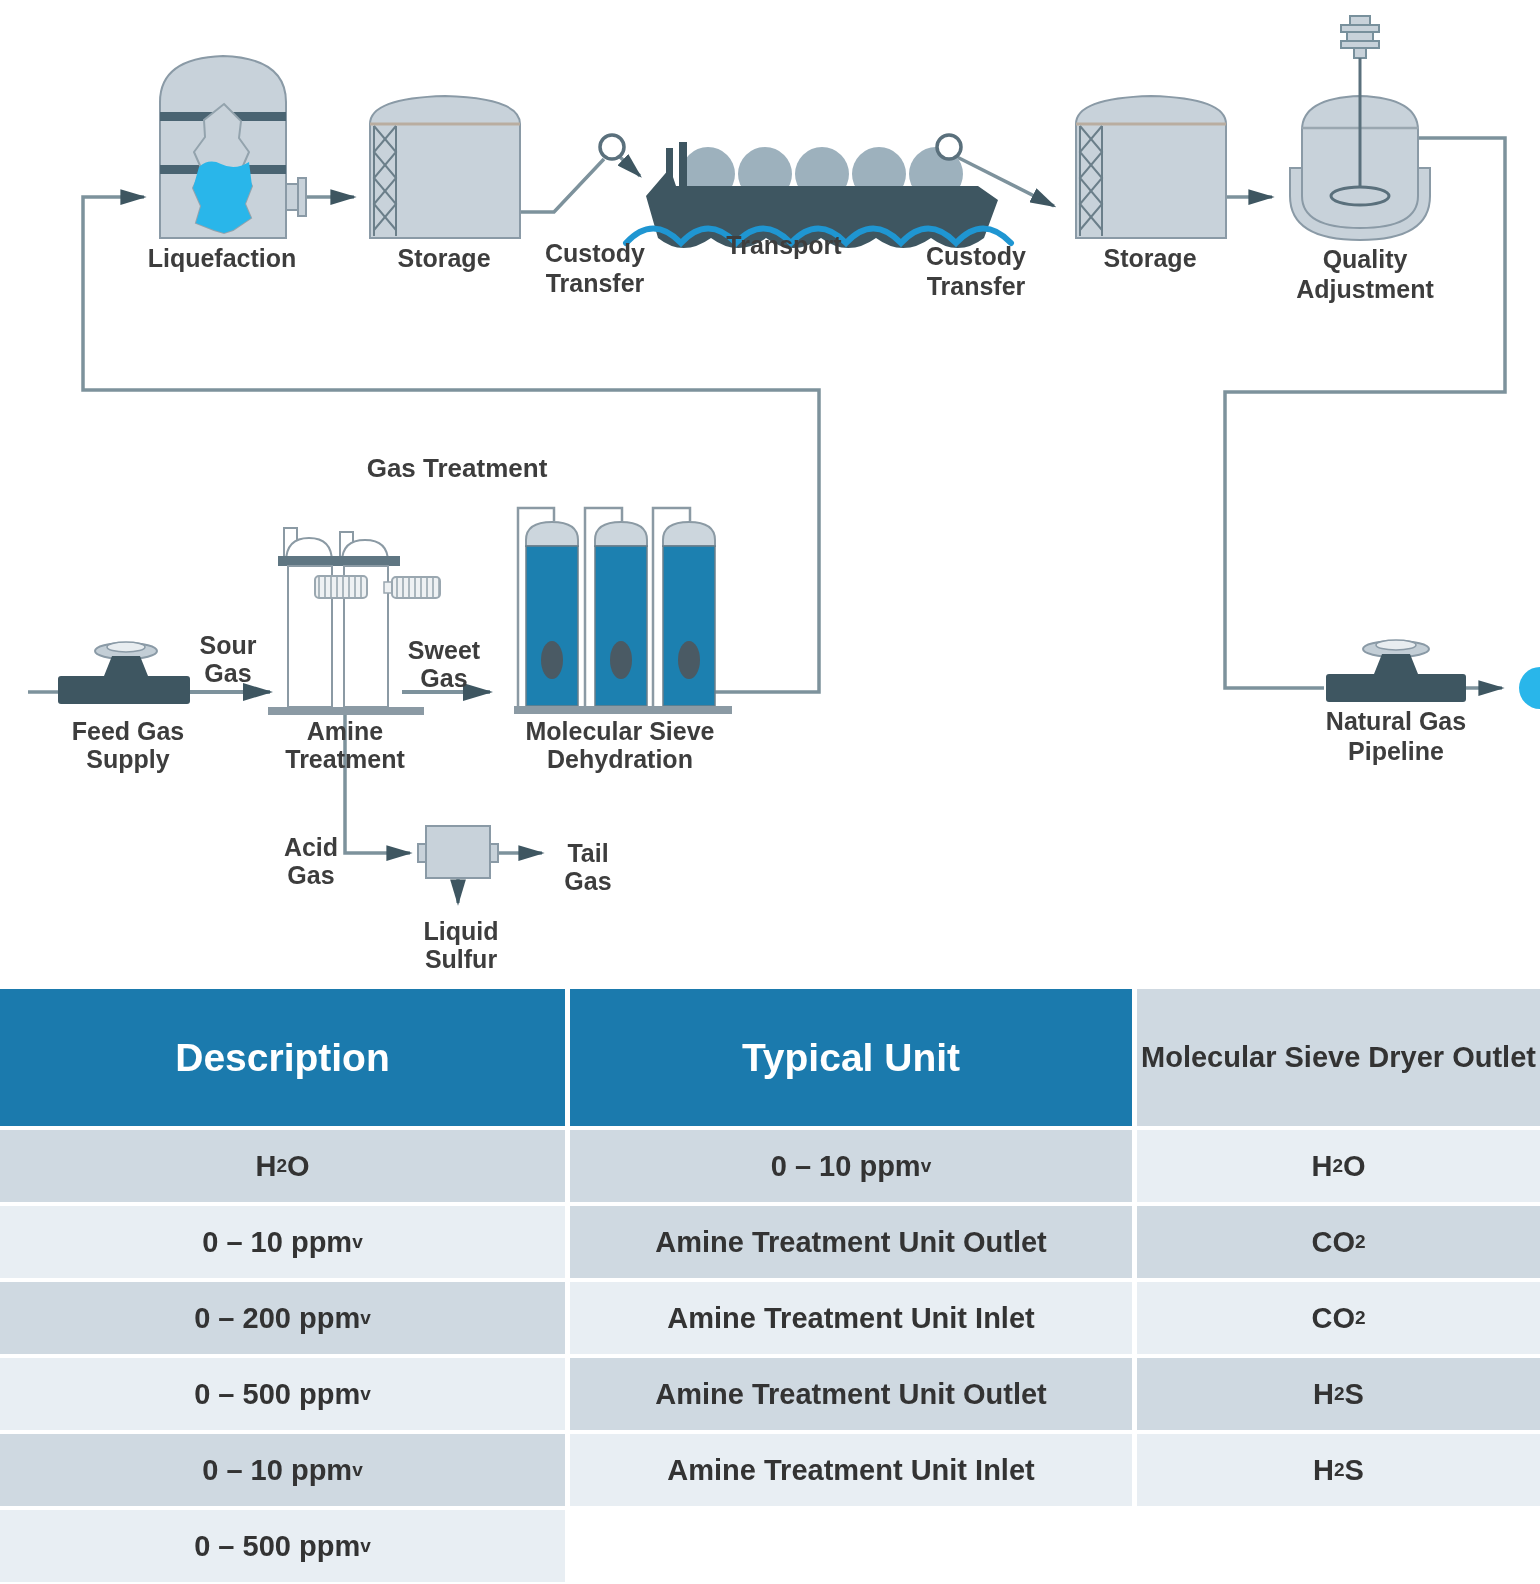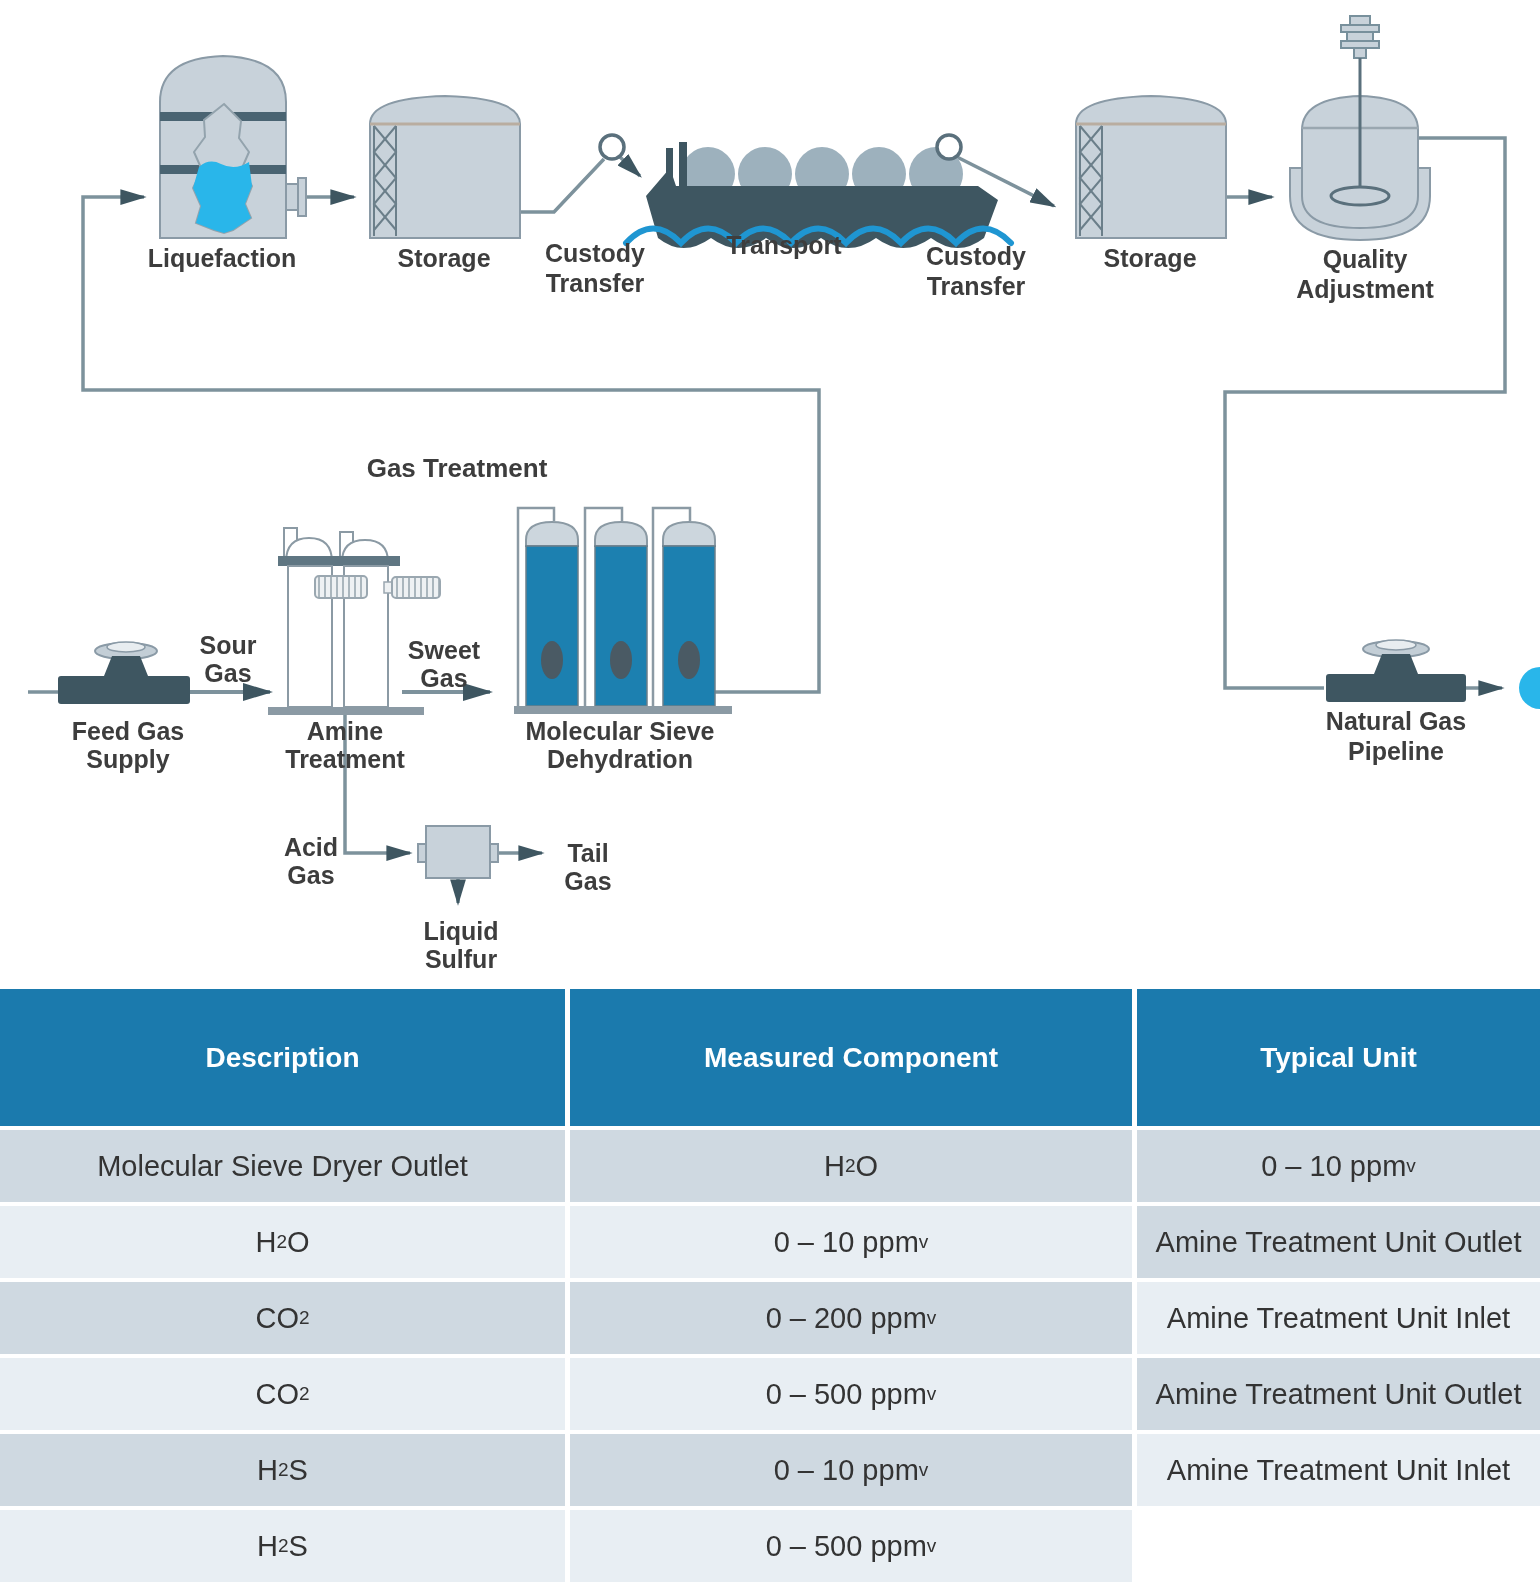--- a/index.html
+++ b/index.html
@@ -10,23 +10,23 @@
   
   svg text { font-family:"Liberation Sans","DejaVu Sans",sans-serif; }
   .lbl { font-size:25px; font-weight:bold; fill:#3d3d3d; text-anchor:middle; }
   .lbl-title { font-size:26px; font-weight:bold; fill:#3d3d3d; text-anchor:middle; }
 
   
   .meas-table { position:absolute; left:0; top:989px; width:1540px;
                 display:grid; grid-template-columns:565px 562px 403px;
                 grid-template-rows:137px repeat(6,72px);
                 gap:4px 5px; background:#ffffff; }
-  .th { background:#1b7aad; color:#ffffff; font-size:28px; font-weight:bold;
+  .th { background:#1b7aad; color:#ffffff; font-size:39px; font-weight:bold;
         display:flex; align-items:center; justify-content:center; }
-  .td { color:#333333; font-size:29px; font-weight:normal;
+  .td { color:#333333; font-size:29px; font-weight:bold;
         display:flex; align-items:center; justify-content:center; }
   .row-dark  { background:#cfd9e1; }
   .row-light { background:#e8eef3; }
   .td sub { font-size:19px; line-height:0; }
 </style>
 </head>
 <body>
 
 <div class="canvas">
 
@@ -225,21 +225,20 @@
     <text class="lbl" x="433" y="940">Liquid</text>
     <text class="lbl" x="433" y="968">Sulfur</text>
     <text class="lbl" x="1368" y="730">Natural Gas</text>
     <text class="lbl" x="1368" y="760">Pipeline</text>
   </g>
 </svg>
 
 
 <div class="meas-table">
   <div class="th">Description</div>
-  <div class="th">Measured Component</div>
   <div class="th">Typical Unit</div>
 
   <div class="td row-dark">Molecular Sieve Dryer Outlet</div>
   <div class="td row-dark">
         <span>H</span>
         <sub>2</sub>
         <span>O</span>
       </div>
   <div class="td row-dark">
         <span>0 – 10 ppm</span>

